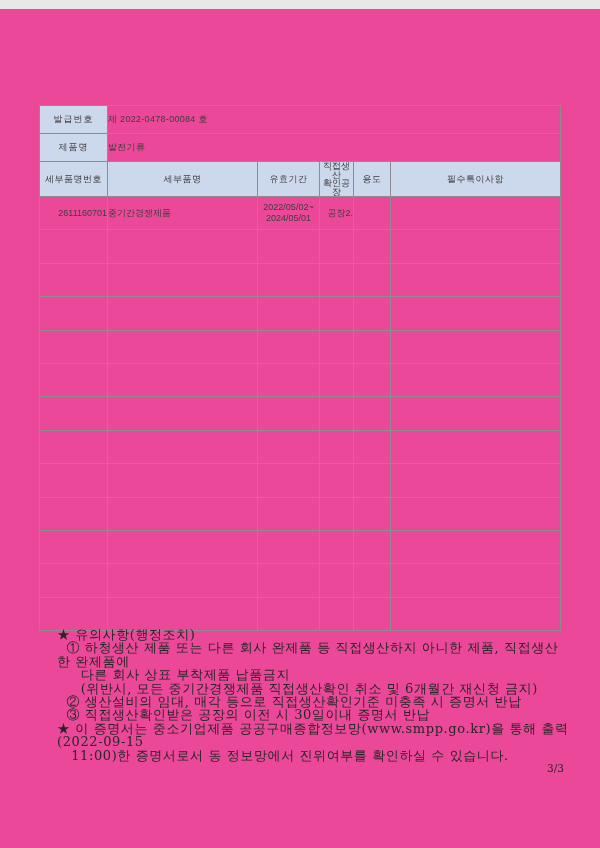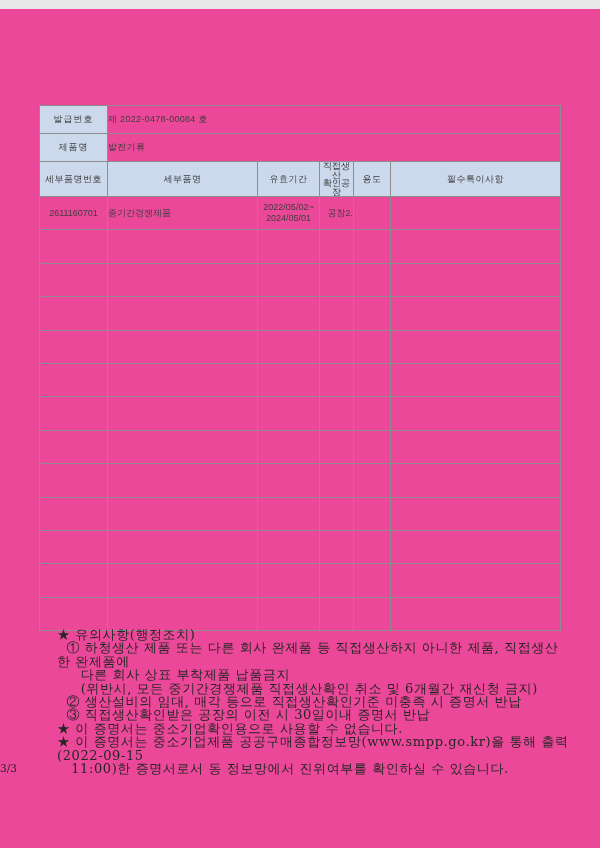--- a/index.html
+++ b/index.html
@@ -32,41 +32,41 @@
   tr.head   { height:22px; }
   tbody.rows tr { height:33.4px; }
 
   .fill { background:#ccd8ec; }
   .lbl  { text-align:center; letter-spacing:1px; }
   .val  { text-align:left; padding-left:10px; letter-spacing:0.3px; }
 
   th.col { text-align:center; letter-spacing:0.5px; }
   th.col-small { font-size:6.8px; line-height:8.5px; white-space:pre-line; letter-spacing:0; }
 
-  td.c-code    { text-align:center; }
+  td.c-code    { text-align:right; }
   td.c-name    { text-align:left; padding-left:8px; }
   td.c-period  { text-align:center; font-size:8.5px; line-height:11.5px; white-space:pre-line; }
   td.c-factory { text-align:right; font-size:8px; }
   td.c-use     { text-align:center; }
   td.c-notes   { text-align:center; }
 
   
   .notes {
     position:absolute; left:57px; top:619px; width:512px;
     font-family:"DejaVu Serif", serif;
     font-size:13px;
     line-height:13.4px;
     letter-spacing:0.6px;
     color:#262626;
   }
   .note-line { white-space:pre-wrap; }
 
   .page-num {
     position:absolute; left:0; top:753px; width:564px;
-    text-align:left;
+    text-align:right;
     font-family:"DejaVu Serif", serif;
     font-size:10.5px;
     color:#262626;
   }
 </style>
 </head>
 <body>
 
 <div class="page">
 
@@ -228,21 +228,20 @@
 
       <div class="note-line">     다른 회사 상표 부착제품 납품금지</div>
 
       <div class="note-line">     (위반시, 모든 중기간경쟁제품 직접생산확인 취소 및 6개월간 재신청 금지)</div>
 
       <div class="note-line">  ② 생산설비의 임대, 매각 등으로 직접생산확인기준 미충족 시 증명서 반납</div>
 
 
       <div class="note-line">  ③ 직접생산확인받은 공장의 이전 시 30일이내 증명서 반납</div>
 
-      <div class="note-line">★ 이 증명서는 중소기업확인용으로 사용할 수 없습니다.</div>
 
       <div class="note-line">★ 이 증명서는 중소기업제품 공공구매종합정보망(www.smpp.go.kr)을 통해 출력(2022-09-15</div>
 
       <div class="note-line">   11:00)한 증명서로서 동 정보망에서 진위여부를 확인하실 수 있습니다.</div>
     </div>
 
   <div class="page-num">3/3</div>
 
 </div>
 

